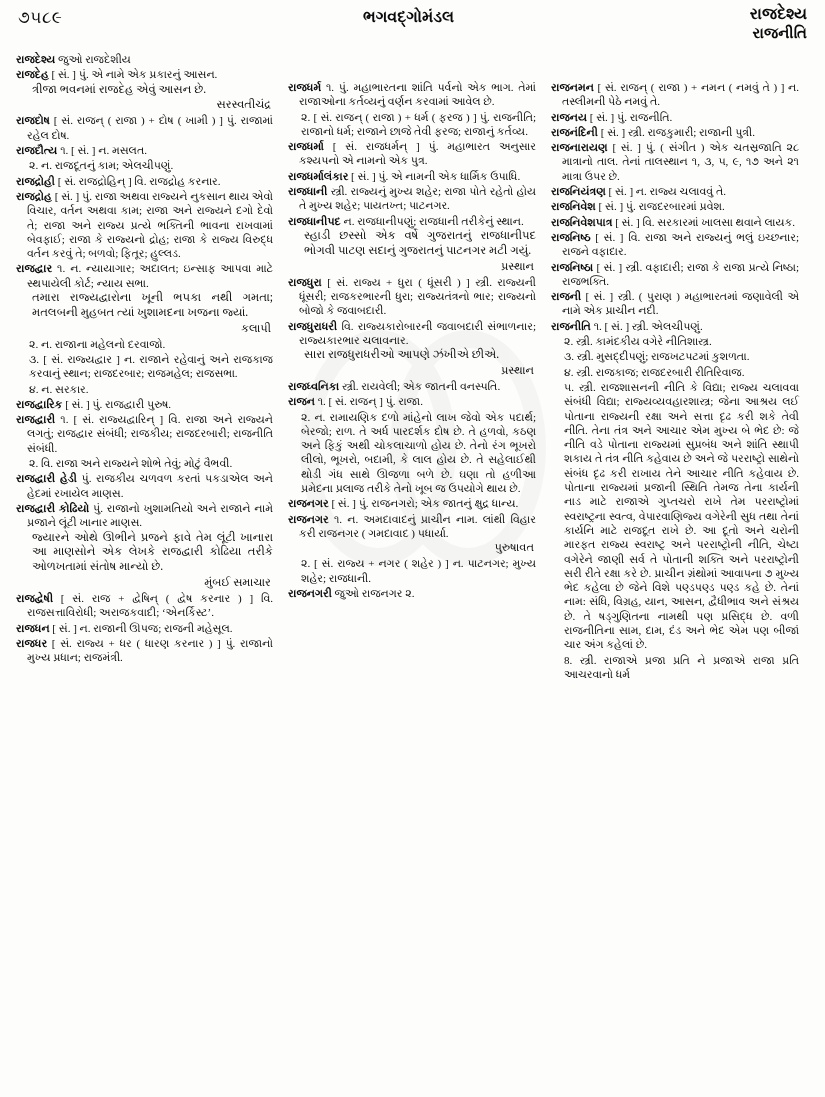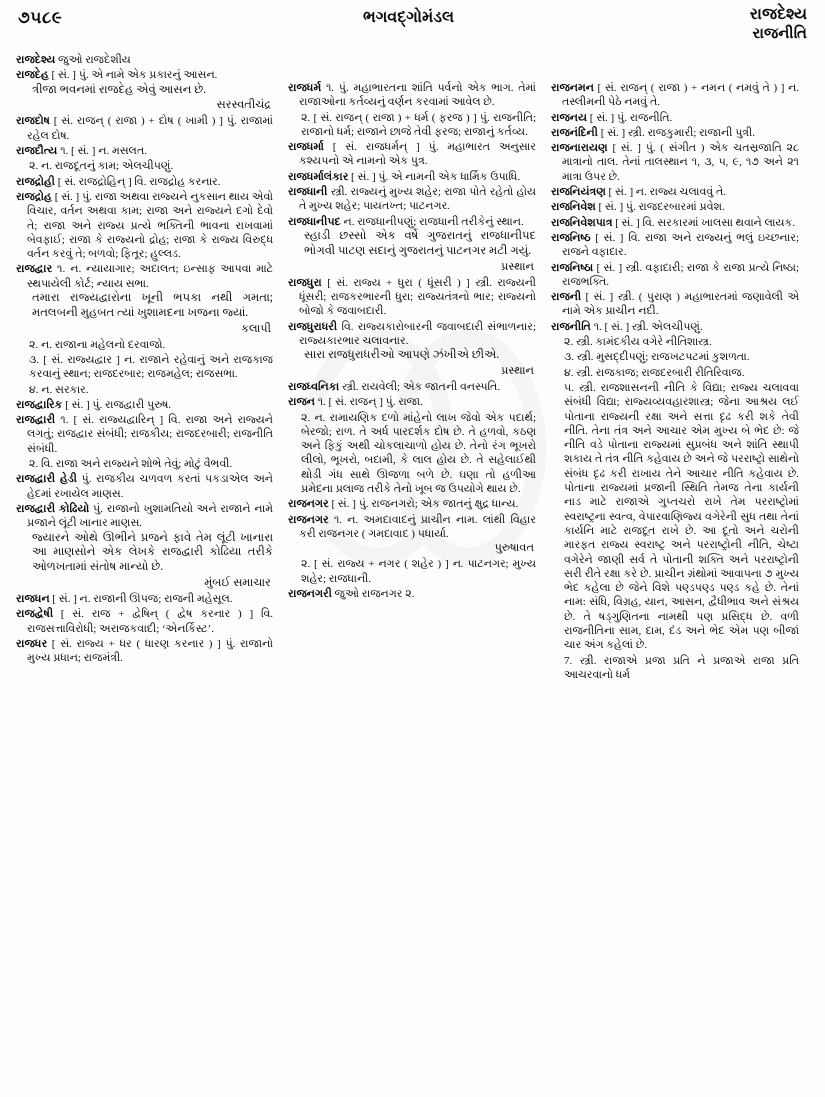--- a/index.html
+++ b/index.html
@@ -47,21 +47,21 @@
   .header {
     position: relative;
     height: 52px;
     z-index: 2;
   }
   .header .pageno {
     position: absolute;
     left: 18px;
     top: 8px;
     font-size: 17px;
-    font-weight: bold;
+    font-weight: normal;
     letter-spacing: 0.5px;
   }
   .header .booktitle {
     position: absolute;
     left: 0;
     right: 8px;
     top: 8px;
     text-align: center;
     font-size: 16px;
     font-weight: bold;
@@ -157,22 +157,22 @@
         <p class="entry sub">૨. ન. રાજાના મહેલનો દરવાજો.</p>
         <p class="entry sub">૩. [ સં. રાજ્યદ્વાર ] ન. રાજાને રહેવાનું અને રાજકાજ કરવાનું સ્થાન; રાજદરબાર; રાજમહેલ; રાજસભા.</p>
         <p class="entry sub">૪. ન. સરકાર.</p>
         <p class="entry"><span class="hw">રાજદ્વારિક</span> [ સં. ] પું. રાજદ્વારી પુરુષ.</p>
         <p class="entry"><span class="hw">રાજદ્વારી</span> ૧. [ સં. રાજ્યદ્વારિન્ ] વિ. રાજા અને રાજ્યને લગતું; રાજદ્વાર સંબંધી; રાજકીય; રાજદરબારી; રાજનીતિ સંબંધી.</p>
         <p class="entry sub">૨. વિ. રાજા અને રાજ્યને શોભે તેવું; મોટું વૈભવી.</p>
         <p class="entry"><span class="hw">રાજદ્વારી હેડી</span> પું. રાજકીય ચળવળ કરતાં પકડાએલ અને હેદમાં રખાયેલ માણસ.</p>
         <p class="entry"><span class="hw">રાજદ્વારી કોઢિયો</span> પું. રાજાનો ખુશામતિયો અને રાજાને નામે પ્રજાને લૂંટી ખાનાર માણસ.</p>
         <p class="quote">જ્યારને ઓથે ઊભીને પ્રજને ફાવે તેમ લૂંટી ખાનારા આ માણસોને એક લેખકે રાજદ્વારી કોઢિયા તરીકે ઓળખતામાં સંતોષ માન્યો છે.</p>
         <p class="cite">મુંબઈ સમાચાર</p>
+        <p class="entry"><span class="hw">રાજદ્વેષી</span> [ સં. રાજ + દ્વેષિન્ ( દ્વેષ કરનાર ) ] વિ. રાજસત્તાવિરોધી; અરાજકવાદી; ‘એનર્કિસ્ટ’.</p>
         <p class="entry"><span class="hw">રાજધન</span> [ સં. ] ન. રાજાની ઊપજ; રાજની મહેસૂલ.</p>
-        <p class="entry"><span class="hw">રાજદ્વેષી</span> [ સં. રાજ + દ્વેષિન્ ( દ્વેષ કરનાર ) ] વિ. રાજસત્તાવિરોધી; અરાજકવાદી; ‘એનર્કિસ્ટ’.</p>
         <p class="entry"><span class="hw">રાજધર</span> [ સં. રાજ્ય + ધર ( ધારણ કરનાર ) ] પું. રાજાનો મુખ્ય પ્રધાન; રાજમંત્રી.</p>
       </div>
       <div class="col">
         <p class="entry"><span class="hw">રાજધર્મ</span> ૧. પું. મહાભારતના શાંતિ પર્વનો એક ભાગ. તેમાં રાજાઓના કર્તવ્યનું વર્ણન કરવામાં આવેલ છે.</p>
         <p class="entry sub">૨. [ સં. રાજન્ ( રાજા ) + ધર્મ ( ફરજ ) ] પું. રાજનીતિ; રાજાનો ધર્મ; રાજાને છાજે તેવી ફરજ; રાજાનું કર્તવ્ય.</p>
         <p class="entry"><span class="hw">રાજધર્મા</span> [ સં. રાજધર્મન્ ] પું. મહાભારત અનુસાર કશ્યપનો એ નામનો એક પુત્ર.</p>
         <p class="entry"><span class="hw">રાજધર્માલંકાર</span> [ સં. ] પું. એ નામની એક ધાર્મિક ઉપાધિ.</p>
         <p class="entry"><span class="hw">રાજધાની</span> સ્ત્રી. રાજ્યનું મુખ્ય શહેર; રાજા પોતે રહેતો હોય તે મુખ્ય શહેર; પાયતખ્ત; પાટનગર.</p>
         <p class="entry"><span class="hw">રાજધાનીપદ</span> ન. રાજધાનીપણું; રાજધાની તરીકેનું સ્થાન.</p>
         <p class="quote">સ્હાડી છસ્સો એક વર્ષે ગુજરાતનું રાજધાનીપદ ભોગવી પાટણ સદાનું ગુજરાતનું પાટનગર મટી ગયું.</p>
@@ -199,17 +199,17 @@
         <p class="entry"><span class="hw">રાજનિવેશ</span> [ સં. ] પું. રાજદરબારમાં પ્રવેશ.</p>
         <p class="entry"><span class="hw">રાજનિવેશપાત્ર</span> [ સં. ] વિ. સરકારમાં ખાલસા થવાને લાયક.</p>
         <p class="entry"><span class="hw">રાજનિષ્ઠ</span> [ સં. ] વિ. રાજા અને રાજ્યનું ભલું ઇચ્છનાર; રાજને વફાદાર.</p>
         <p class="entry"><span class="hw">રાજનિષ્ઠા</span> [ સં. ] સ્ત્રી. વફાદારી; રાજા કે રાજા પ્રત્યે નિષ્ઠા; રાજભક્તિ.</p>
         <p class="entry"><span class="hw">રાજની</span> [ સં. ] સ્ત્રી. ( પુરાણ ) મહાભારતમાં જણાવેલી એ નામે એક પ્રાચીન નદી.</p>
         <p class="entry"><span class="hw">રાજનીતિ</span> ૧. [ સં. ] સ્ત્રી. એલચીપણું.</p>
         <p class="entry sub">૨. સ્ત્રી. કામંદકીય વગેરે નીતિશાસ્ત્ર.</p>
         <p class="entry sub">૩. સ્ત્રી. મુસદ્દીપણું; રાજખટપટમાં કુશળતા.</p>
         <p class="entry sub">૪. સ્ત્રી. રાજકાજ; રાજદરબારી રીતિરિવાજ.</p>
         <p class="entry sub">૫. સ્ત્રી. રાજશાસનની નીતિ કે વિદ્યા; રાજ્ય ચલાવવા સંબંધી વિદ્યા; રાજ્યવ્યવહારશાસ્ત્ર; જેના આશ્રય લઈ પોતાના રાજ્યની રક્ષા અને સત્તા દૃઢ કરી શકે તેવી નીતિ. તેના તંત્ર અને આચાર એમ મુખ્ય બે ભેદ છે: જે નીતિ વડે પોતાના રાજ્યમાં સુપ્રબંધ અને શાંતિ સ્થાપી શકાય તે તંત્ર નીતિ કહેવાય છે અને જે પરરાષ્ટ્રો સાથેનો સંબંધ દૃઢ કરી રાખાય તેને આચાર નીતિ કહેવાય છે. પોતાના રાજ્યમાં પ્રજાની સ્થિતિ તેમજ તેના કાર્યની નાડ માટે રાજાએ ગુપ્તચરો રાખે તેમ પરરાષ્ટ્રોમાં સ્વરાષ્ટ્રના સ્વત્વ, વેપારવાણિજ્ય વગેરેની સુધ તથા તેનાં કાર્યનિ માટે રાજદૂત રાખે છે. આ દૂતો અને ચરોની મારફત રાજ્ય સ્વરાષ્ટ્ર અને પરરાષ્ટ્રોની નીતિ, ચેષ્ટા વગેરેને જાણી સર્વ તે પોતાની શક્તિ અને પરરાષ્ટ્રોની સરી રીતે રક્ષા કરે છે. પ્રાચીન ગ્રંથોમાં આવાપના ૭ મુખ્ય ભેદ કહેલા છે જેને વિશે પણ્ડપણ્ડ પણ્ડ કહે છે. તેનાં નામ: સંધિ, વિગ્રહ, યાન, આસન, દ્વૈધીભાવ અને સંશ્રય છે. તે ષડ્‌ગુણિતના નામથી પણ પ્રસિદ્ધ છે. વળી રાજનીતિના સામ, દામ, દંડ અને ભેદ એમ પણ બીજાં ચાર અંગ કહેલાં છે.</p>
-        <p class="entry sub">7. સ્ત્રી. રાજાએ પ્રજા પ્રતિ ને પ્રજાએ રાજા પ્રતિ આચરવાનો ધર્મ</p>
+        <p class="entry sub">8. સ્ત્રી. રાજાએ પ્રજા પ્રતિ ને પ્રજાએ રાજા પ્રતિ આચરવાનો ધર્મ</p>
       </div>
     </div>
 
 </div>
 
 </body></html>

